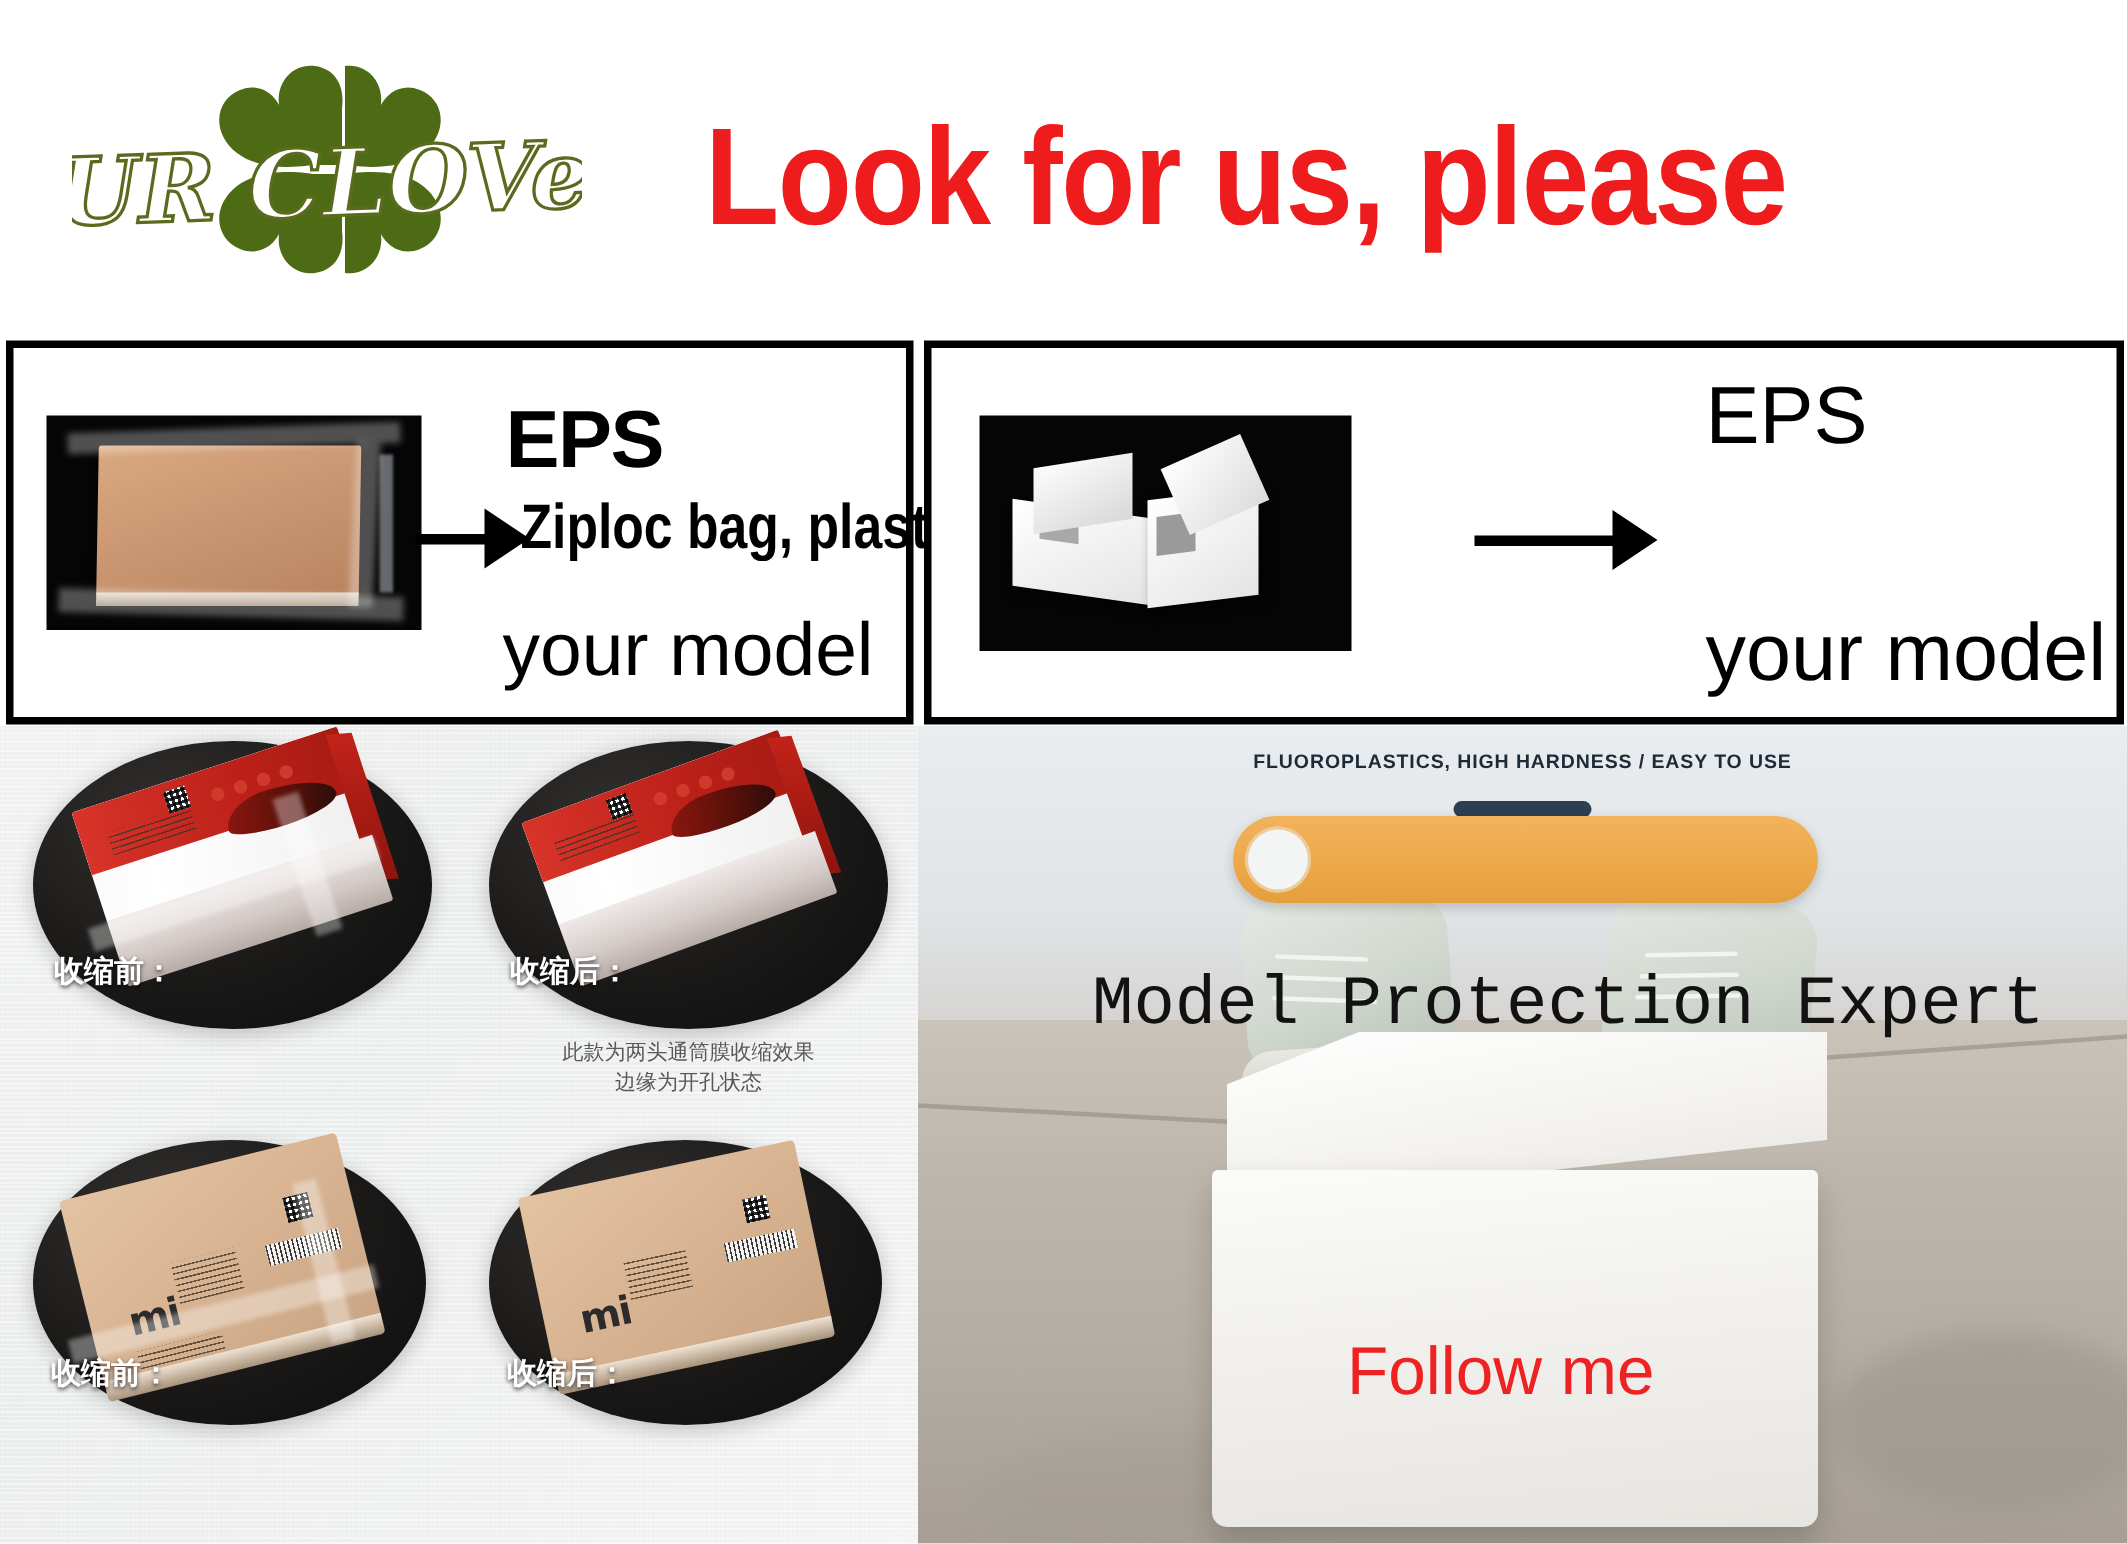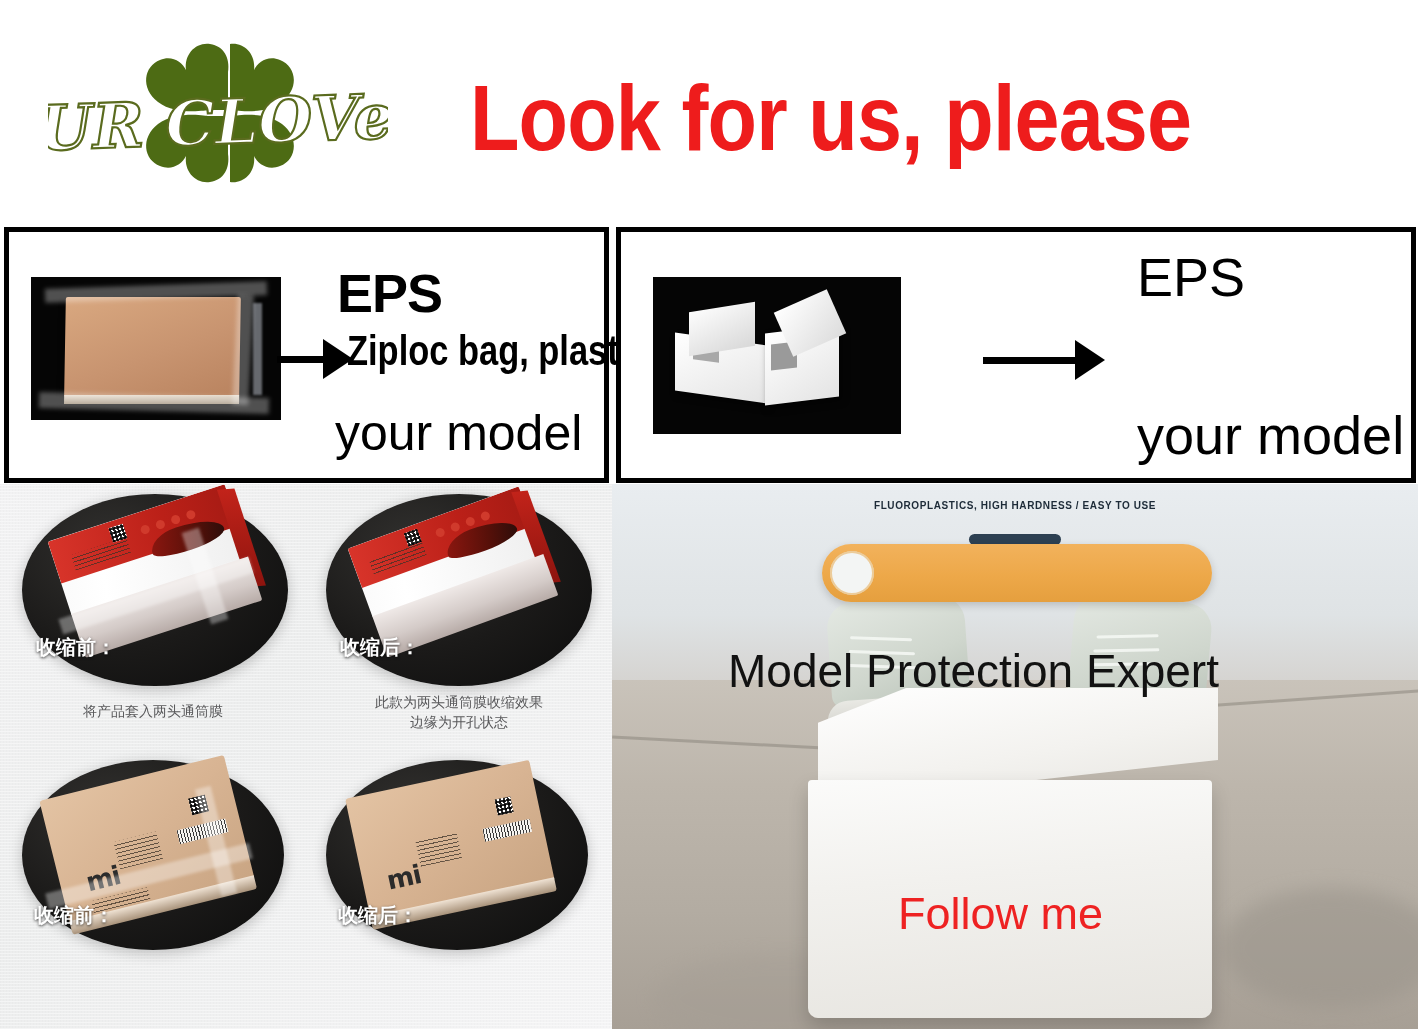--- a/index.html
+++ b/index.html
@@ -121,21 +121,21 @@
     background:linear-gradient(180deg,#c9c3ba 0%,#bdb6ac 30%,#b3aca2 66%,#a79f95 100%);}
   .crack{position:absolute;background:#8d877e;opacity:.55;}
   .stain{position:absolute;border-radius:50%;filter:blur(9px);}
   .topline{position:absolute;color:#1d2b38;font-weight:700;white-space:nowrap;
     letter-spacing:.6px;}
   .darkbar{position:absolute;background:#2d4052;border-radius:8px;}
   .orangebar{position:absolute;background:linear-gradient(180deg,#f2b25c,#eda849 55%,#e59f3e);
     border-radius:30px;box-shadow:0 3px 8px rgba(0,0,0,.18);}
   .orangebar .knob{position:absolute;left:8px;top:7px;width:44px;height:44px;border-radius:50%;
     background:#f3f5f4;box-shadow:inset 0 0 0 2px rgba(230,170,80,.55);}
-  .mpe{position:absolute;color:#121212;white-space:nowrap;font-weight:400;}
+  .mpe{position:absolute;color:#121212;white-space:nowrap;font-weight:400;font-family:Liberation Mono, monospace;}
   .followme{position:absolute;color:#ee2222;white-space:nowrap;font-weight:400;}
   .foambox{position:absolute;}
   .foambox .fb-top{position:absolute;left:0;top:0;width:100%;height:100%;
     background:linear-gradient(170deg,#ffffff,#f3f2ef 55%,#e6e4df);}
   .foambox .fb-front{position:absolute;
     background:linear-gradient(175deg,#fbfbfa 0%,#f2f1ee 40%,#e7e5e0 100%);}
   .shoe{position:absolute;}
   .shoe .sole{position:absolute;left:0;bottom:0;width:100%;height:26%;border-radius:28px 28px 16px 16px;
     background:linear-gradient(180deg,#e9e9e4,#cfcec8);}
   .shoe .upper{position:absolute;left:4%;bottom:20%;width:92%;height:82%;
@@ -228,21 +228,20 @@
           <div class="qr" style="left:62px;top:6px;width:15px;height:15px;"></div>
           <div class="carline" style="left:96px;top:26px;width:76px;height:26px;"></div>
           <div class="tinytext" style="left:18px;top:20px;width:58px;height:16px;"></div>
         </div>
         <div class="edge"></div>
         <div class="side"></div>
       </div>
       <div class="wrapfilm" style="left:56px;top:104px;width:200px;height:16px;transform:rotate(-18deg);"></div>
       <div class="wrapfilm" style="left:196px;top:44px;width:18px;height:96px;transform:rotate(-18deg);"></div>
       <div class="cap-cn" style="left:36px;top:150px;font-size:20px;">收缩前：</div>
-      <div class="cap-sub" style="left:0;top:217px;width:306px;font-size:14px;">将产品套入两头通筒膜</div>
     </div>
 
     <div class="cell" style="left:306px;top:0;">
       <div class="disc" style="left:20px;top:10px;width:266px;height:192px;"></div>
       <div class="rbox" style="left:56px;top:30px;width:182px;height:116px;transform:rotate(-20deg);">
         <div class="top">
           <div class="red"></div>
           <div class="dots" style="left:88px;top:12px;">
               <i></i>
               <i></i>
@@ -294,21 +293,21 @@
   </div>
 
   <div class="photo-right">
 
     <div class="ground"></div>
     <div class="crack" style="left:0;top:258px;width:250px;height:3px;transform:rotate(3deg);"></div>
     <div class="crack" style="left:560px;top:214px;width:250px;height:3px;transform:rotate(-4deg);"></div>
     <div class="stain" style="left:610px;top:404px;width:220px;height:120px;background:#9a948b;opacity:.55;"></div>
     <div class="stain" style="left:40px;top:470px;width:260px;height:90px;background:#a49d94;opacity:.4;"></div>
 
-    <div class="topline" style="left:0;top:16px;width:806px;text-align:center;font-size:10px;">FLUOROPLASTICS, HIGH HARDNESS / EASY TO USE</div>
+    <div class="topline" style="left:0;top:16px;width:806px;text-align:center;font-size:13px;">FLUOROPLASTICS, HIGH HARDNESS / EASY TO USE</div>
 
     <div class="darkbar" style="left:357px;top:50px;width:92px;height:11px;"></div>
 
     <div class="leg" style="left:265px;top:92px;width:62px;height:100px;"></div>
     <div class="leg" style="left:478px;top:92px;width:62px;height:100px;"></div>
 
     <div class="shoe" style="left:212px;top:118px;width:150px;height:128px;transform:rotate(-4deg);">
       <div class="upper"></div>
       <div class="lace" style="left:28px;top:34px;width:62px;transform:rotate(6deg);"></div>
       <div class="lace" style="left:26px;top:48px;width:66px;transform:rotate(6deg);"></div>

